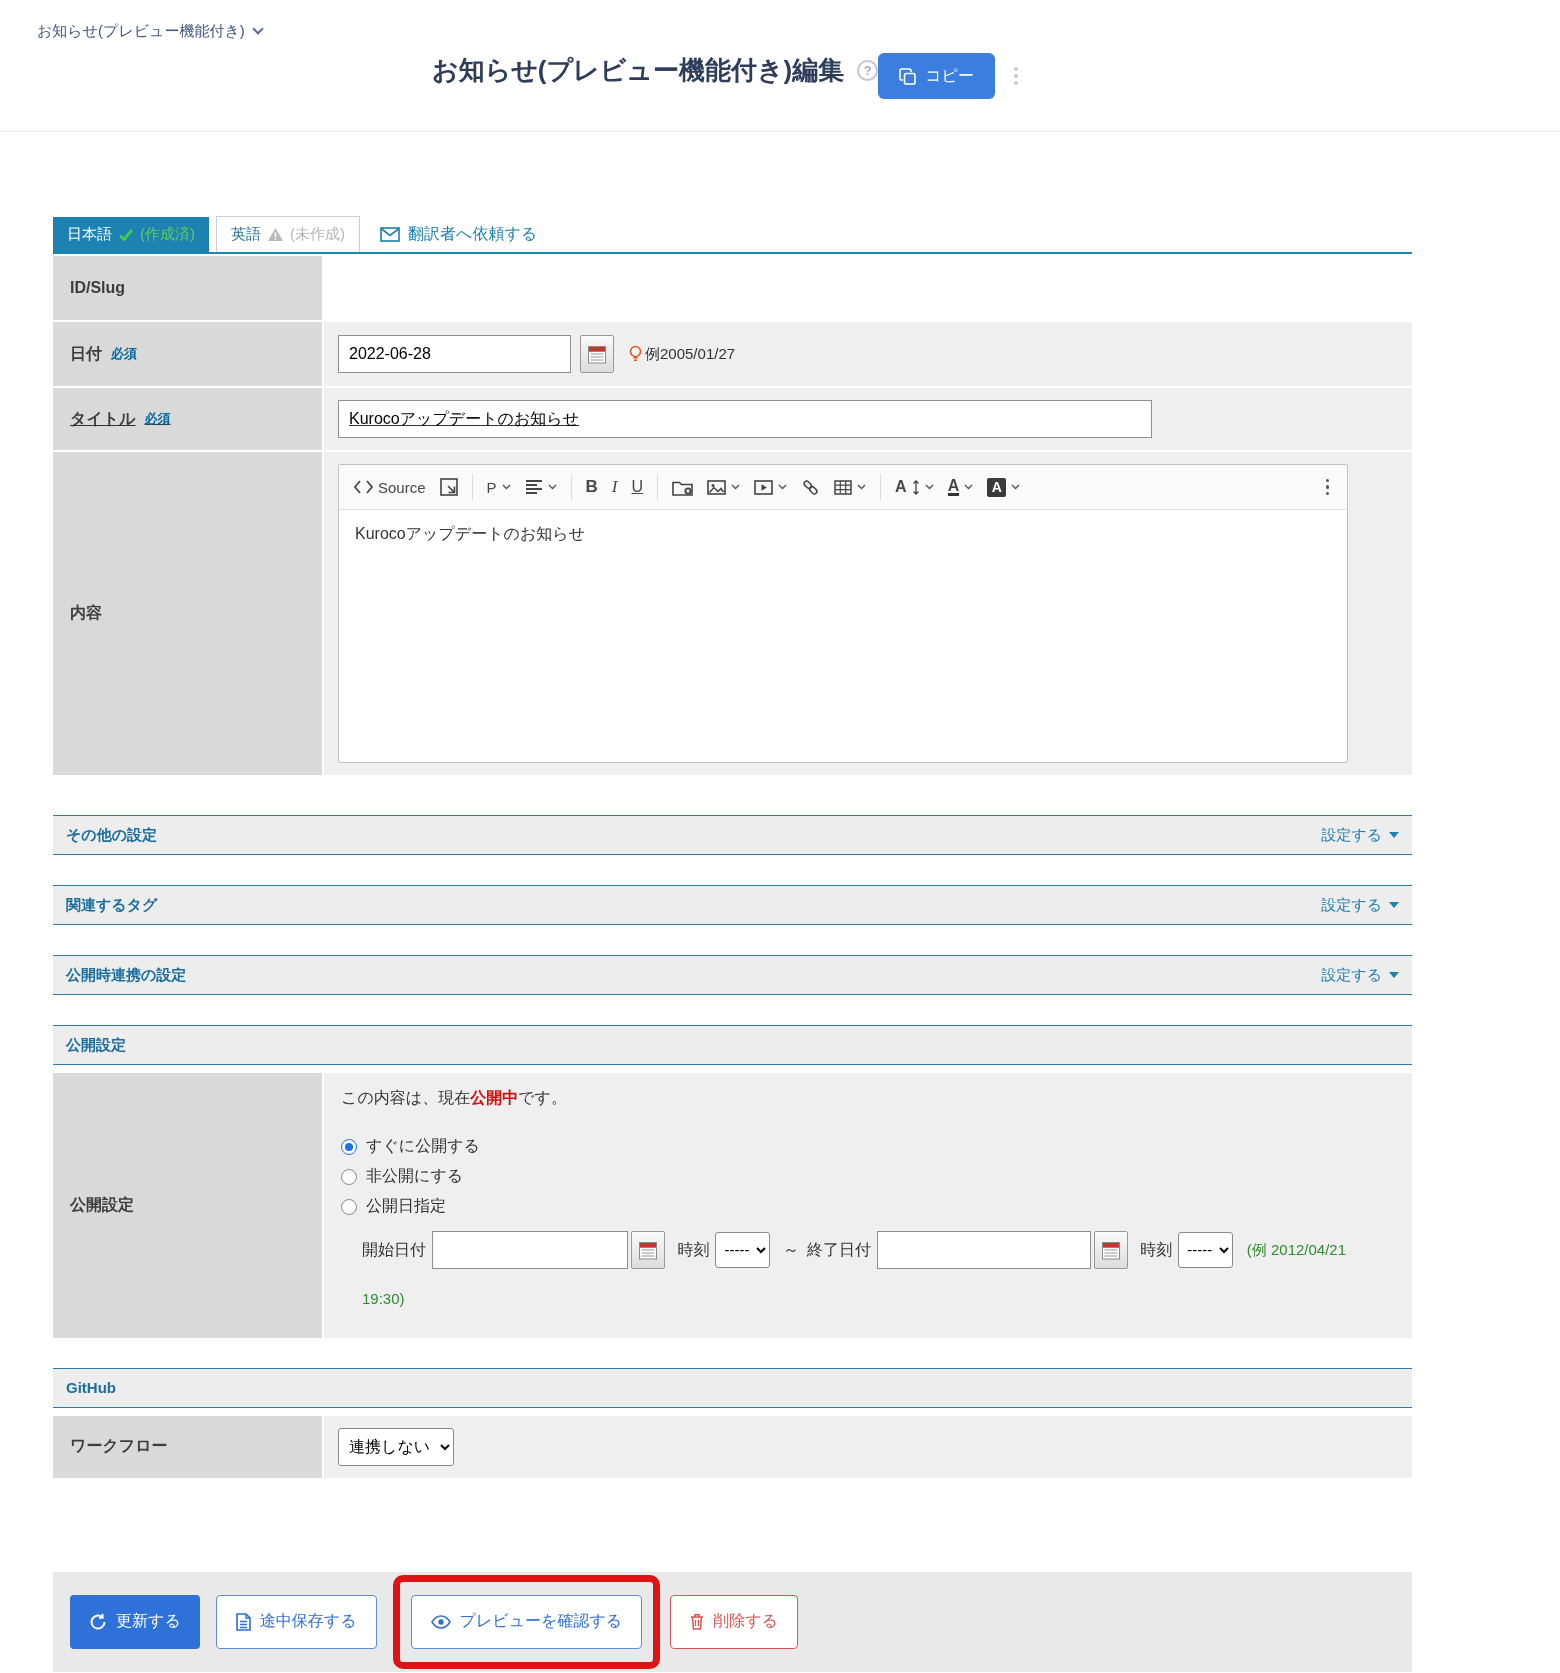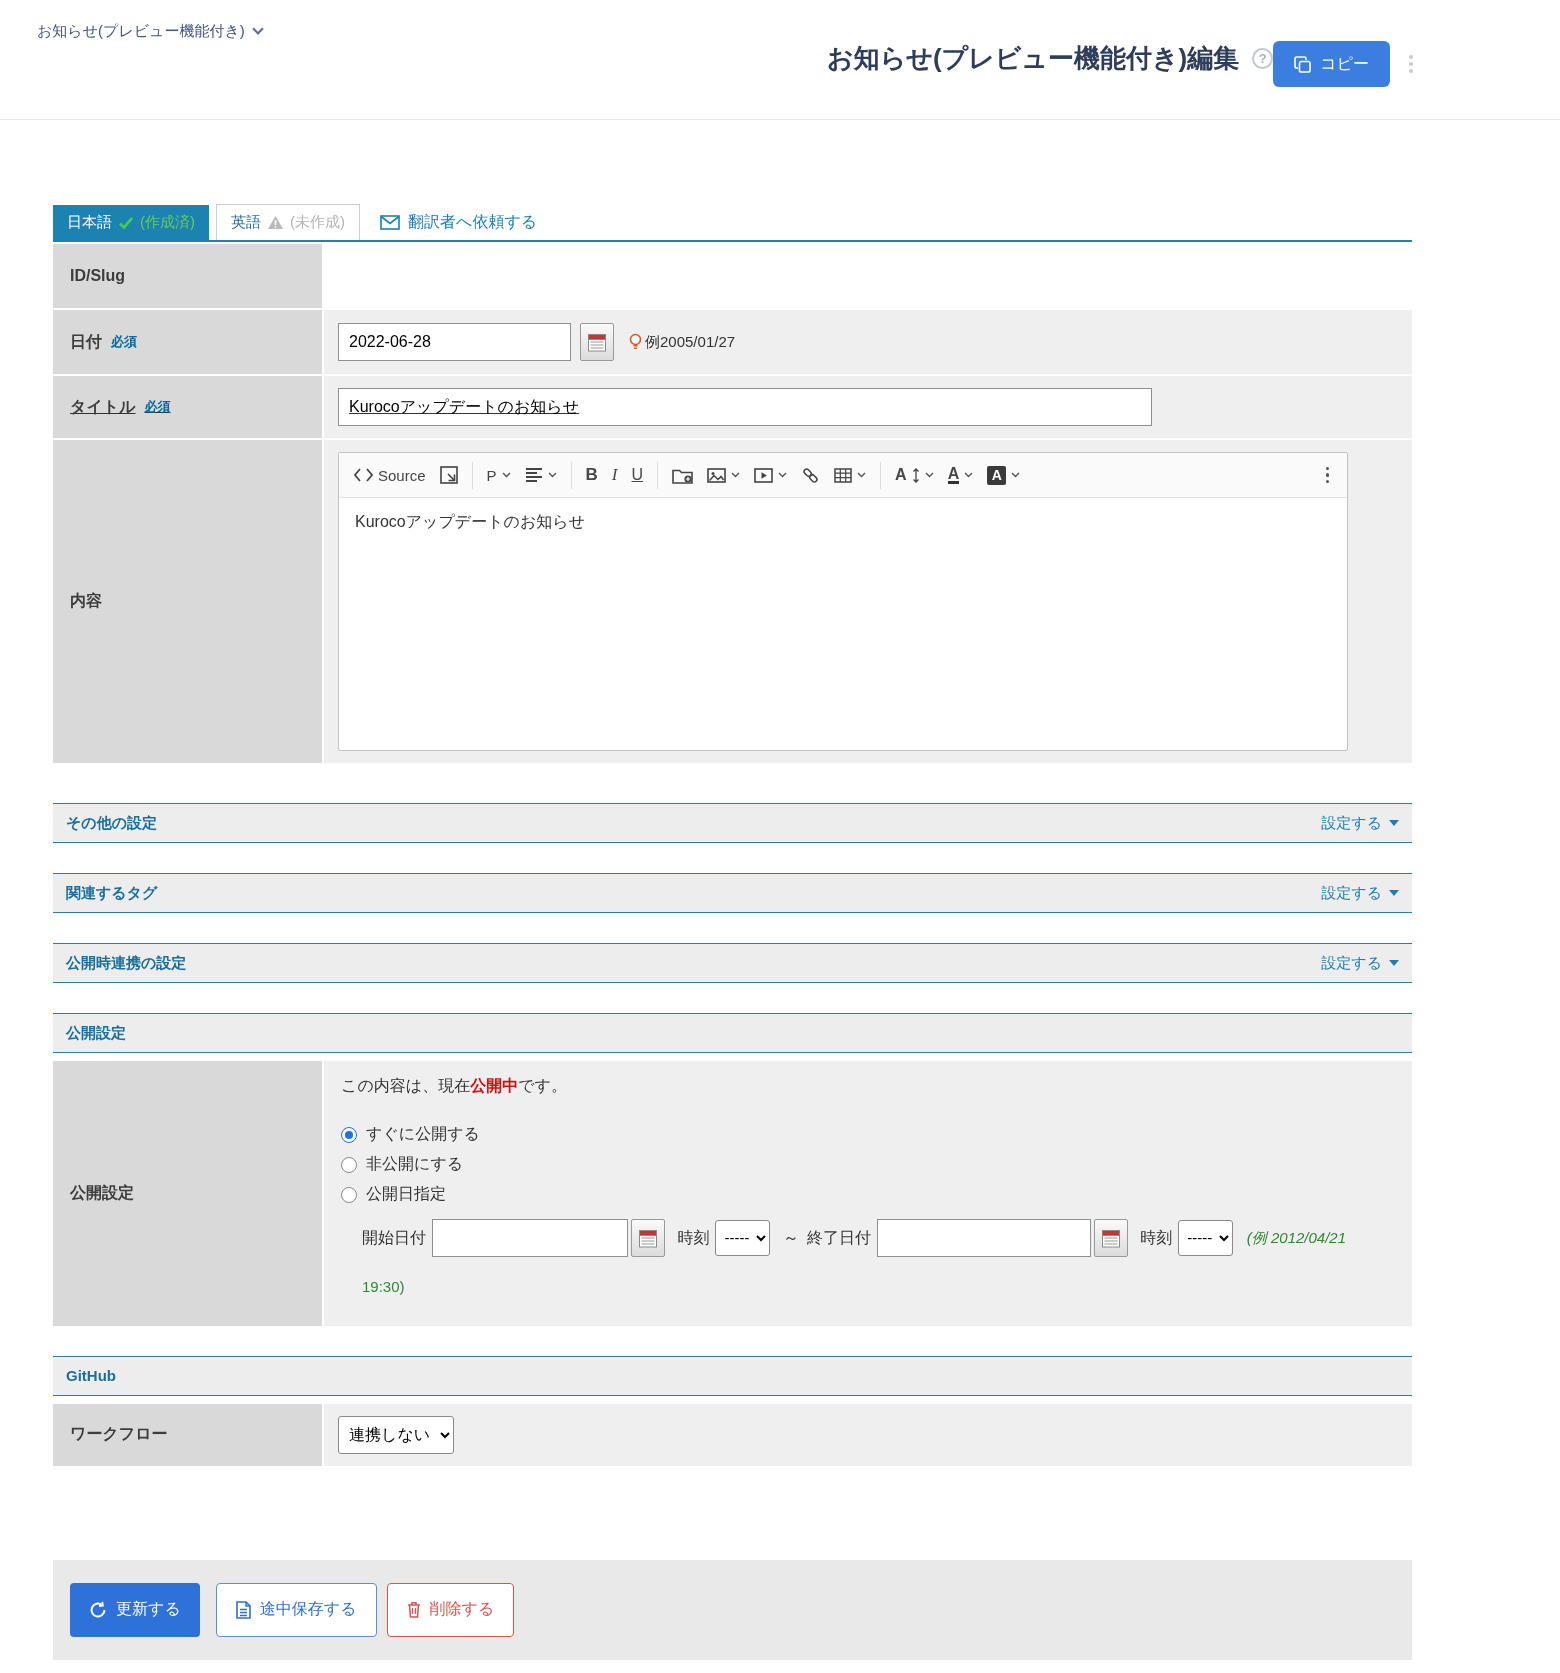--- a/index.html
+++ b/index.html
@@ -8,21 +8,21 @@
     width:1560px; height:1673px; overflow:hidden;
     background:#fff; color:#333;
     font-family:"Liberation Sans","DejaVu Sans",sans-serif;
     font-size:16px;
   }
   .page-top { padding:22px 37px 0 37px; }
   
   .breadcrumb { display:flex; align-items:center; gap:9px; color:#44567c; font-size:15px; width:max-content; cursor:pointer; }
   .bc-chev { width:8px; height:8px; border-right:2px solid #5b6c8f; border-bottom:2px solid #5b6c8f; transform:rotate(45deg); margin-top:-5px; }
   
-  .header-row { display:flex; justify-content:flex-end; align-items:flex-start; }
+  .header-row { display:flex; justify-content:center; align-items:flex-start; margin-top:12px; }
   .title-wrap { display:flex; align-items:center; gap:13px; }
   h1 { margin:0; font-size:26px; font-weight:bold; color:#2e3d59; }
   .help-circle { width:21px; height:21px; border-radius:50%; border:2px solid #c3c8d0; color:#a9b0bb;
     font-size:13px; font-weight:bold; display:flex; align-items:center; justify-content:center; cursor:pointer; }
   .header-actions { display:flex; align-items:center; gap:15px; margin-right:106px; }
   .btn-copy { background:#3c7de0; color:#fff; border:none; border-radius:6px; padding:0 21px; height:46px;
     font-size:16px; display:flex; align-items:center; gap:9px; cursor:pointer; font-family:inherit; }
   .kebab { display:flex; flex-direction:column; gap:3px; padding:4px; cursor:pointer; }
   .kebab i { width:4px; height:4px; border-radius:50%; background:#c6cad1; }
   .header-divider { border-bottom:1px solid #e4e7eb; margin-top:32px; }
@@ -83,21 +83,21 @@
   .radio-row.firstopt { margin-top:27px; }
   .radio { width:16px; height:16px; border-radius:50%; border:1px solid #8a8a8a; background:#fff; position:relative; flex-shrink:0; }
   .radio.checked { border-color:#1a73e8; }
   .radio.checked::after { content:""; position:absolute; inset:3px; border-radius:50%; background:#1a73e8; }
   .pub-daterange { margin-left:21px; margin-top:8px; font-size:16px; line-height:48px; }
   .pub-daterange > * { vertical-align:middle; }
   .dr-input { width:196px; margin-left:6px; }
   .inline-cal { display:inline-flex; vertical-align:middle; }
   .time-select { height:36px; border:1px solid #8a8a8a; background:#fff; border-radius:3px; font-size:15px; padding:0 4px; margin-left:6px; font-family:inherit; }
   .tilde { margin:0 8px; }
-  .ex-green { color:#2e8b2e; font-size:15px; margin-left:9px;font-style:italic; }
+  .ex-green { color:#2e8b2e; font-size:15px; margin-left:9px; }
   .ex-green2 { color:#2e8b2e; font-size:15px; margin-left:0; }
 
   .wf-row .fl { min-height:62px; }
   .wf-select { height:38px; border:1px solid #8a8a8a; background:#fff; border-radius:3px; font-size:16px; padding:0 6px; font-family:inherit; }
 
   
   .footerbar { margin:94px 148px 0 53px; background:#e9e9e9; height:100px; display:flex; align-items:center; padding:0 17px; }
   .btn { height:54px; border-radius:4px; font-size:16px; display:flex; align-items:center; gap:9px;
     padding:0 19px; background:#fff; cursor:pointer; font-family:inherit; white-space:nowrap; }
   .btn-update { background:#2e72d9; color:#fff; border:none; }
@@ -421,20 +421,29 @@
     <span>更新する</span>
   </button>
   <button class="btn btn-save">
     <svg width="15" height="18" viewBox="0 0 15 18">
       <path d="M1 1h9l4 4v12H1z" fill="none" stroke="#2e6fd0" stroke-width="1.6"></path>
       <path d="M10 1v4h4" fill="none" stroke="#2e6fd0" stroke-width="1.4"></path>
       <path d="M4 8.5h7M4 11.5h7M4 14.5h7" stroke="#2e6fd0" stroke-width="1.3"></path>
     </svg>
     <span>途中保存する</span>
   </button>
+  <span class="preview-annotation">
+    <button class="btn btn-preview">
+      <svg width="20" height="14" viewBox="0 0 20 14">
+        <path d="M1 7C4 2.2 7.7 1 10 1s6 1.2 9 6c-3 4.8-6.7 6-9 6S4 11.8 1 7z" fill="none" stroke="#2e6fd0" stroke-width="1.5"></path>
+        <circle cx="10" cy="7" r="2.7" fill="#2e6fd0"></circle>
+      </svg>
+      <span>プレビューを確認する</span>
+    </button>
+  </span>
   <button class="btn btn-delete">
     <svg width="14" height="17" viewBox="0 0 14 17">
       <path d="M1 4h12M5 4V1.8h4V4" fill="none" stroke="#d9534f" stroke-width="1.5"></path>
       <path d="M2.5 4l1 12h7l1-12" fill="none" stroke="#d9534f" stroke-width="1.5"></path>
       <path d="M5.5 7v6M8.5 7v6" stroke="#d9534f" stroke-width="1.3"></path>
     </svg>
     <span>削除する</span>
   </button>
 </div>
 

